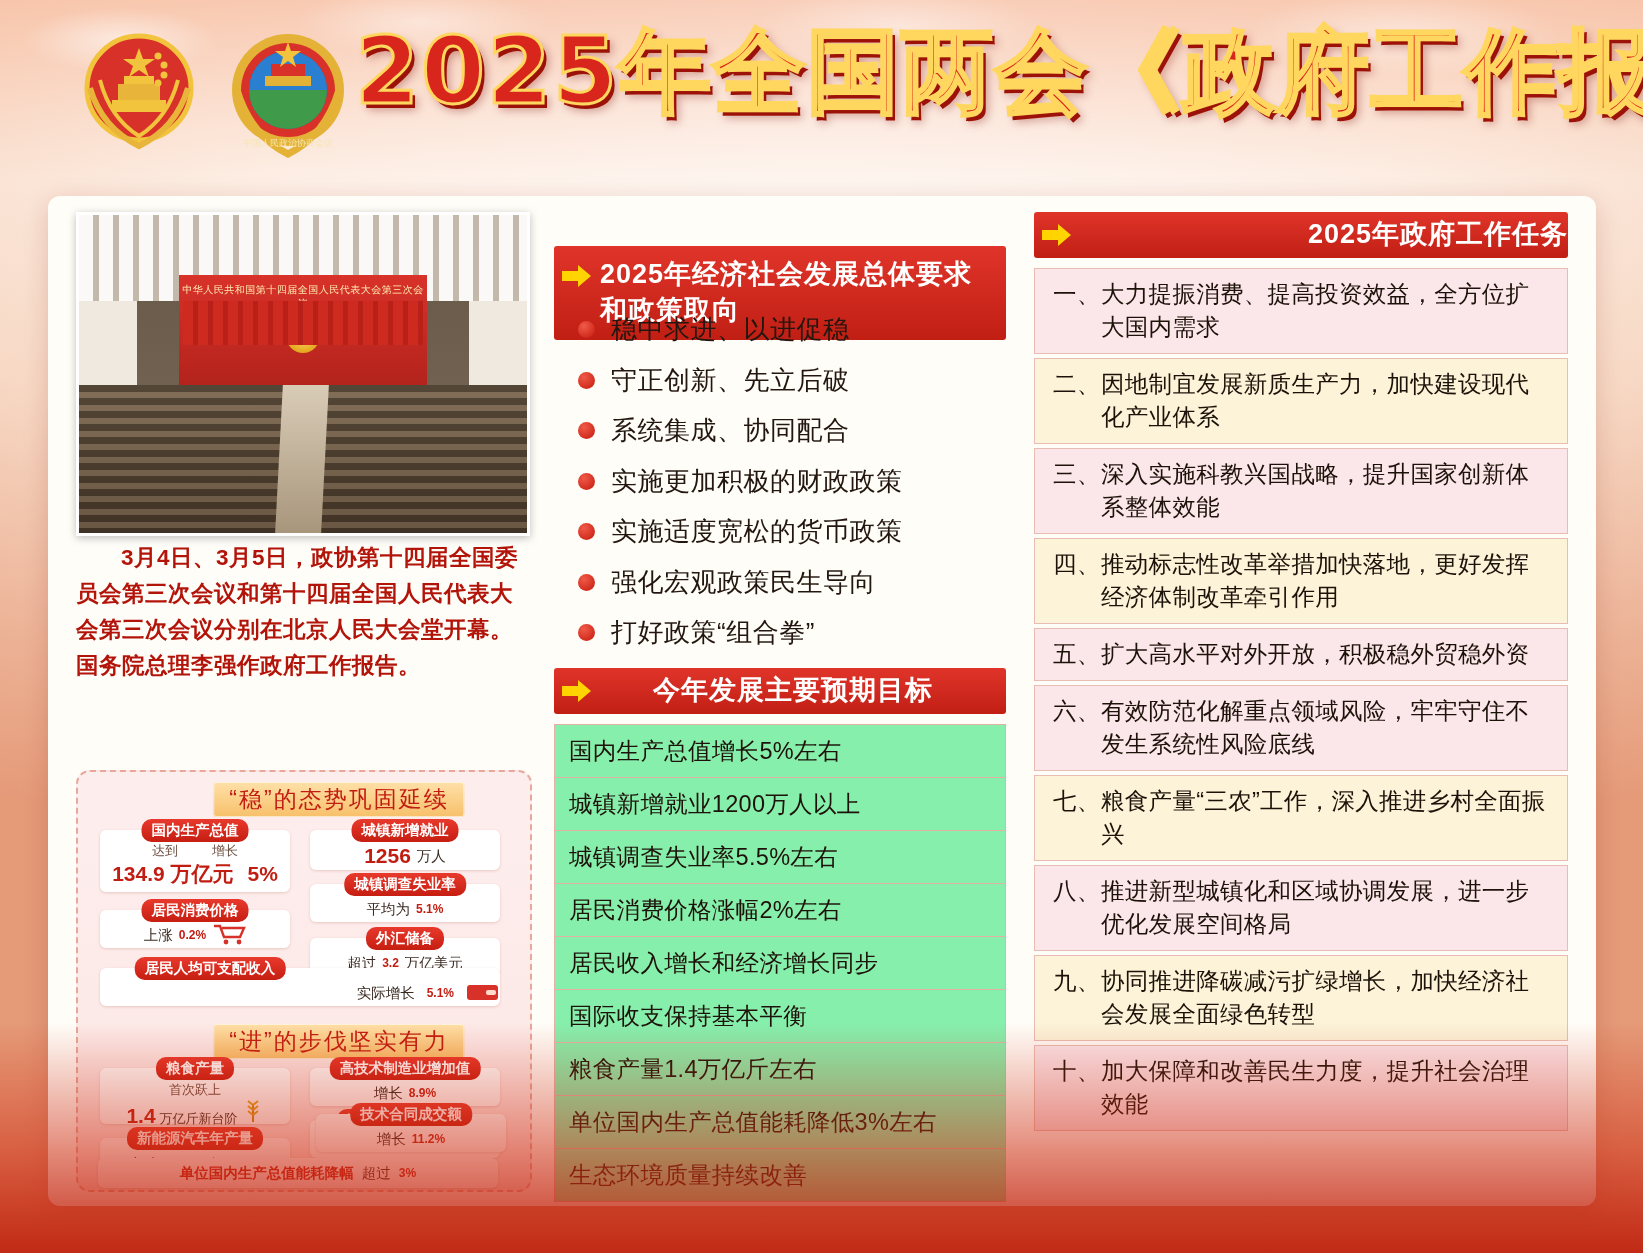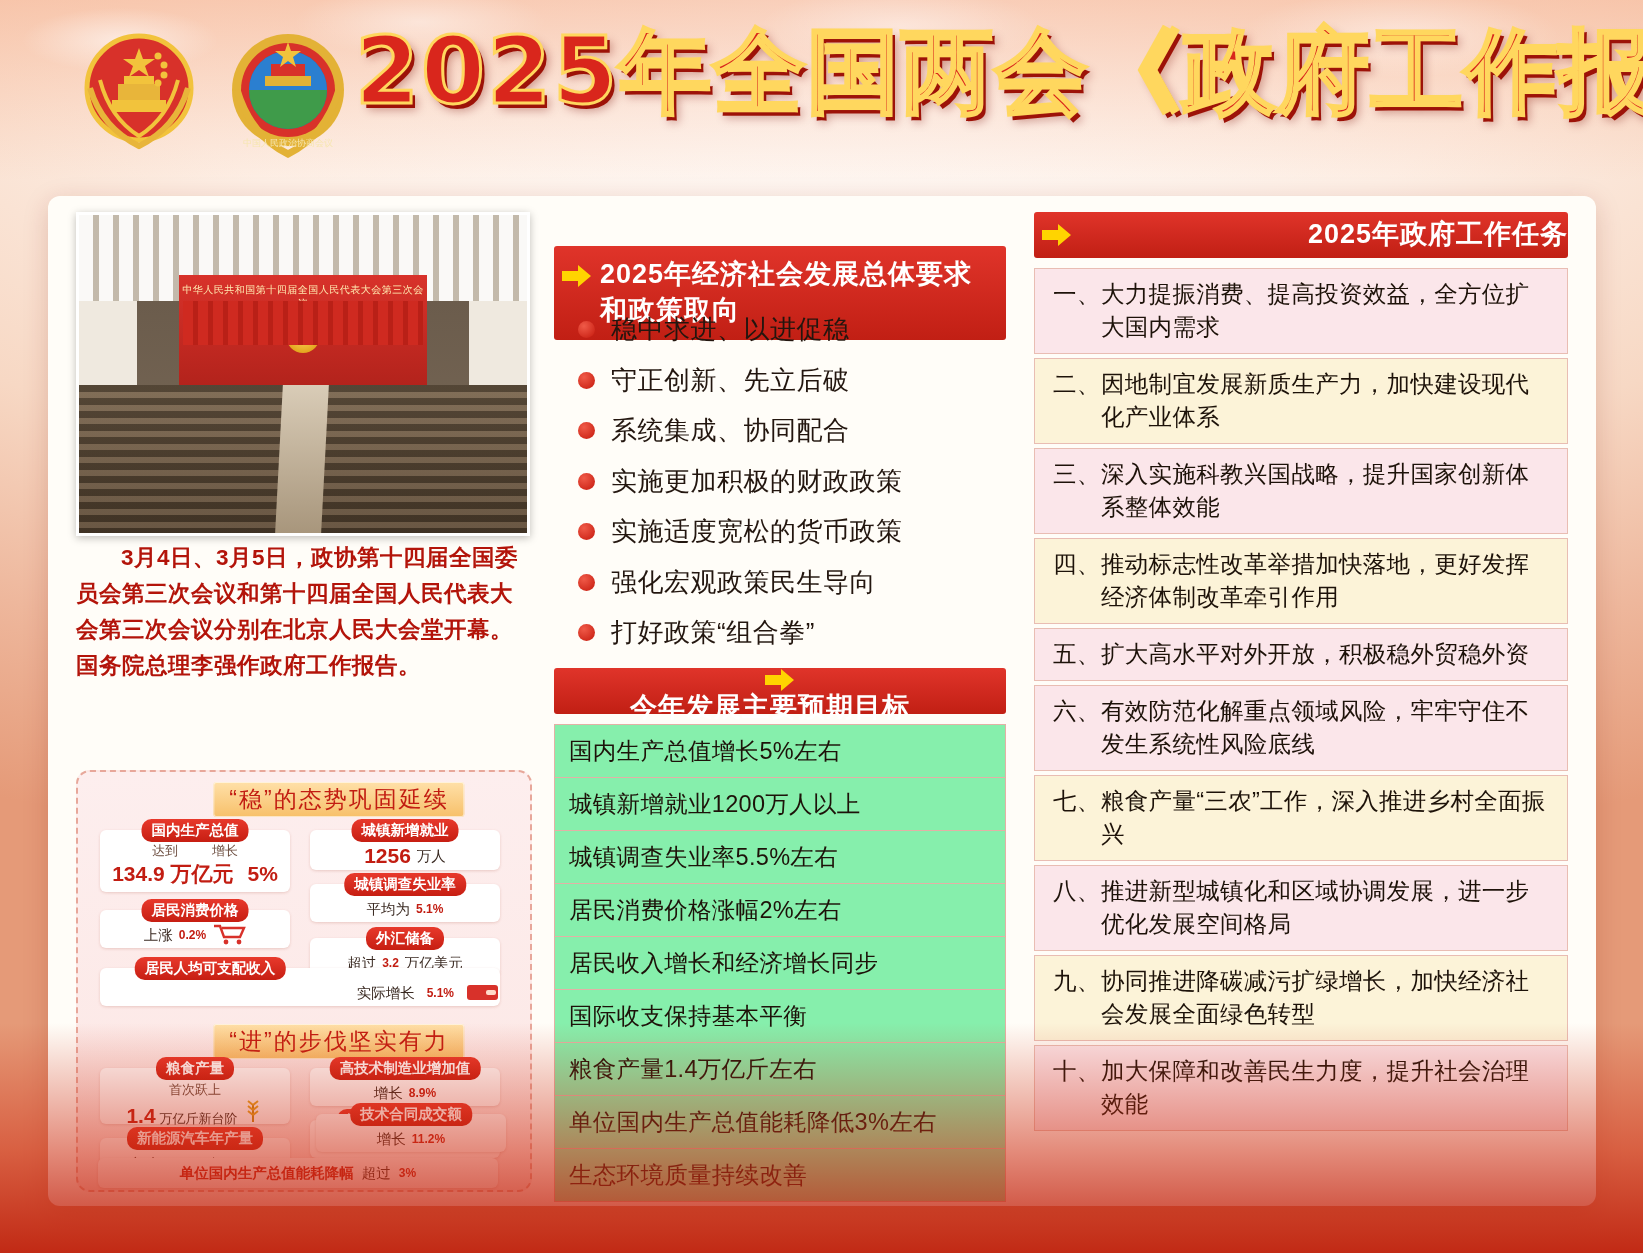--- a/index.html
+++ b/index.html
@@ -150,21 +150,21 @@
   #bar-overall{left:506px;top:32px;width:452px;height:84px;align-items:flex-start;padding-top:10px;margin-top:18px;}
   #bar-overall .arrow{padding-top:8px;}
   #bar-overall .btxt{font-size:27px;line-height:36px;}
 
   .bullets{position:absolute;left:530px;top:118px;width:430px;}
   .bullet{display:flex;align-items:flex-start;margin-bottom:19.5px;}
   .dot{flex:0 0 auto;width:17px;height:17px;border-radius:50%;
     background:radial-gradient(circle at 35% 30%,#f05a48,#c5190d);margin-top:7px;margin-right:16px;}
   .btext{font-size:26px;color:#23160f;line-height:31px;letter-spacing:.5px;}
 
-  #bar-goals{left:506px;top:472px;width:452px;flex-direction:column;}
+  #bar-goals{left:506px;top:472px;width:452px;}
   #bar-goals .btxt{width:100%;text-align:center;margin-left:-20px;}
 
   .goals{position:absolute;left:506px;top:528px;width:452px;}
   .goal{
     border:1px solid #e3b1a6;border-bottom:none;background:#86efac;
     font-size:23.5px;color:#1d1209;padding:10px 14px;letter-spacing:.3px;
   }
   .goal:last-child{border-bottom:1px solid #e3b1a6;}
 
   

